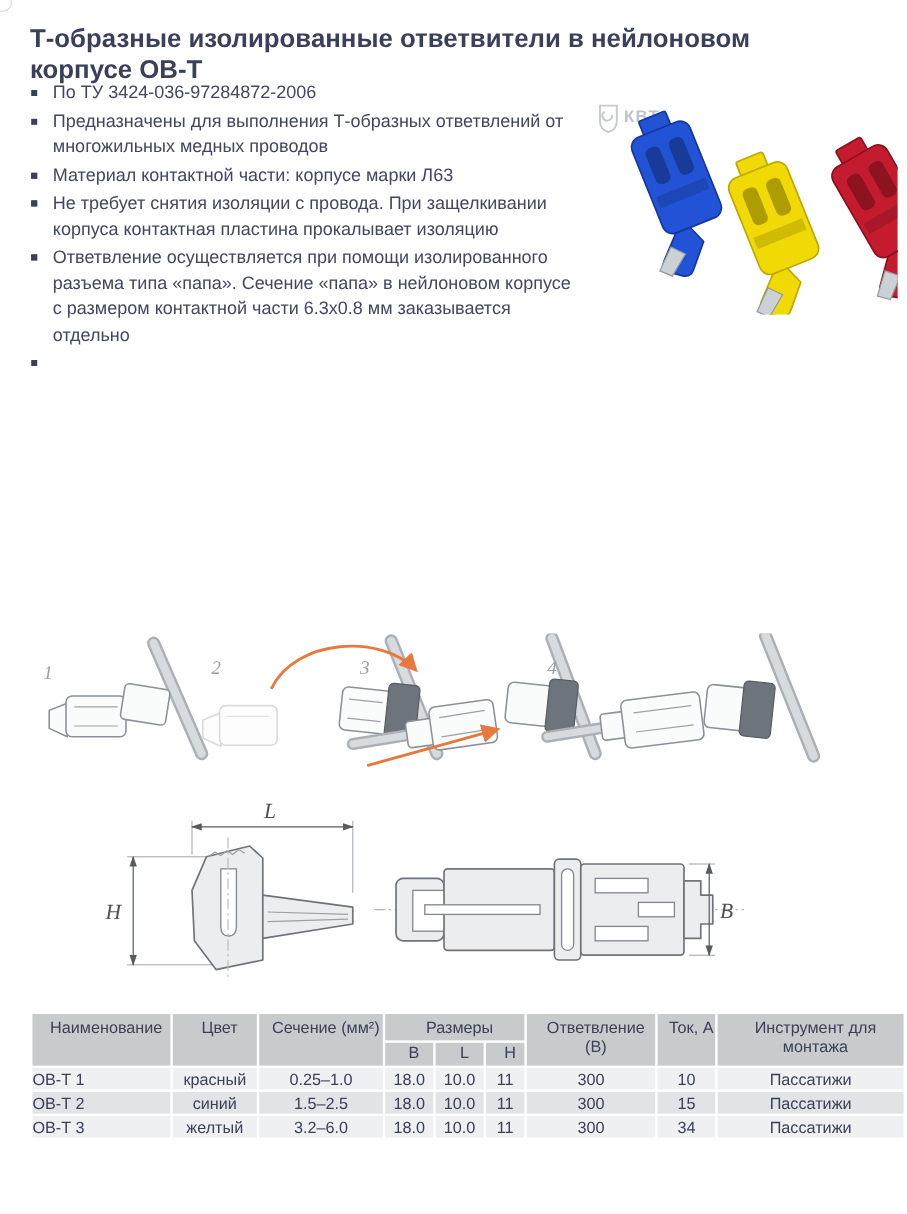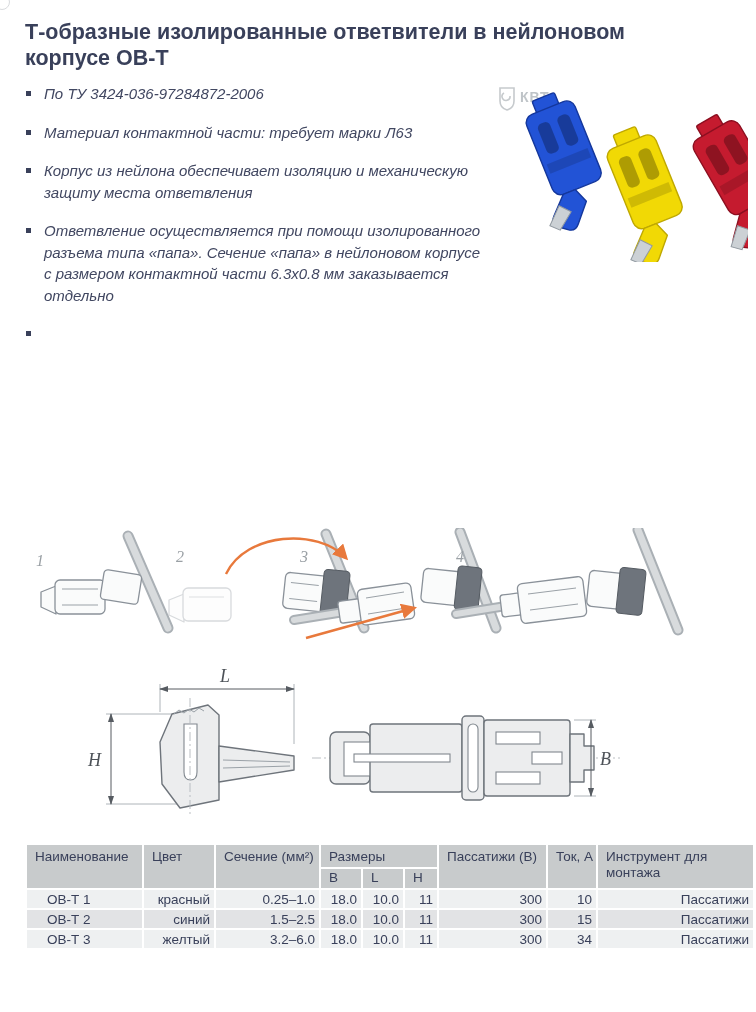--- a/index.html
+++ b/index.html
@@ -19,21 +19,21 @@
   .title{
     position:absolute;left:25px;top:5px;width:650px;
     font-size:21.5px;line-height:26px;font-weight:bold;
     color:var(--title_text,#39405a);
   }
   ul.features{
     position:absolute;left:25px;top:66px;width:456px;
     margin:0;padding:0;list-style:none;
     font-size:15px;line-height:21.5px;
   }
-  ul.features li{position:relative;padding-left:19px;margin:17px 0 2px 0;font-style:italic;}
+  ul.features li{position:relative;padding-left:19px;margin:1px 0 2px 0;}
   ul.features li .sq{
     position:absolute;left:1px;top:8px;width:5px;height:5px;
     background:var(--title_text,#39405a);
   }
   .photo{position:absolute;left:486px;top:76px;width:262px;height:186px;}
   .steps{position:absolute;left:0px;top:528px;width:756px;height:120px;}
   .drawings{position:absolute;left:0px;top:650px;width:756px;height:185px;}
 
   
   .conn .body{fill:var(--c);stroke:var(--cs);stroke-width:1.4;stroke-linejoin:round;}
@@ -63,48 +63,49 @@
 
   
   table.spec{
     position:absolute;left:25px;top:843px;width:710px;
     border-collapse:separate;border-spacing:2px;
     font-size:13.5px;color:var(--title_text,#39405a);
     table-layout:fixed;
   }
   table.spec th{
     background:var(--table_header_bg,#c8cbcc);
-    font-weight:normal;text-align:left;vertical-align:top;
+    font-weight:normal;text-align:center;vertical-align:top;
     padding:4px 0 2px 8px;line-height:16px;
   }
   table.spec thead tr.sub th{padding-top:1px;padding-bottom:2px;}
   table.spec td{
-    padding:1px 4px;height:16px;text-align:right;vertical-align:middle;
+    padding:1px 4px;height:16px;text-align:center;vertical-align:middle;
     line-height:15px;
   }
-  table.spec td.l{text-align:left;padding-left:20px;}
+  table.spec td.l{text-align:left;padding-left:0;}
   table.spec tbody tr:nth-child(odd) td{background:var(--row_odd_bg,#eef0f1);}
   table.spec tbody tr:nth-child(even) td{background:var(--row_even_bg,#e2e3e5);}
 </style>
 </head>
 <body>
 
 <div class="page">
 
   <div class="corner-mark"></div>
 
   <h1 class="title">Т-образные изолированные ответвители в нейлоновом корпусе ОВ-Т</h1>
 
   <ul class="features">
     <li><span class="sq"></span><span>По ТУ 3424-036-97284872-2006</span></li>
+    <li><span class="sq"></span><span>Предназначены для выполнения Т-образных ответвлений от многожильных медных проводов</span></li>
     <li><span class="sq"></span></li>
-    <li><span class="sq"></span><span>Материал контактной части: требует марки Л63</span></li>
+    <li><span class="sq"></span><span>Материал контактной части: корпусе марки Л63</span></li>
     <li><span class="sq"></span></li>
+    <li><span class="sq"></span><span>Не требует снятия изоляции с провода. При защелкивании корпуса контактная пластина прокалывает изоляцию</span></li>
     <li><span class="sq"></span></li>
-    <li><span class="sq"></span><span>Корпус из нейлона обеспечивает изоляцию и механическую защиту места ответвления</span></li>
     <li><span class="sq"></span><span>Ответвление осуществляется при помощи изолированного разъема типа «папа». Сечение «папа» в нейлоновом корпусе с размером контактной части 6.3х0.8 мм заказывается отдельно</span></li>
     <li><span class="sq"></span></li>
   </ul>
 
   <svg class="photo" viewBox="0 0 262 186">
     <g>
       <path class="wm-shape" d="M14,12 h14 v13 q0,7 -7,9 q-7,-2 -7,-9 z"></path>
       <path class="wm-shape" d="M18,17 a4,4 0 1 0 6,3"></path>
       <text class="wm-text" x="34" y="26">КВТ</text>
     </g>
@@ -265,21 +266,21 @@
       <col style="width:107px">
         <col style="width:48px">
         <col style="width:155px">
     </colgroup>
     <thead>
       <tr>
         <th rowspan="2">Наименование</th>
         <th rowspan="2">Цвет</th>
         <th rowspan="2">Сечение (мм²)</th>
         <th colspan="3">Размеры</th>
-        <th rowspan="2">Пассатижи (В)</th>
+        <th rowspan="2">Ответвление (В)</th>
         <th rowspan="2">Ток, А</th>
         <th rowspan="2">Инструмент для монтажа</th>
       </tr>
       <tr class="sub">
         <th>B</th>
         <th>L</th>
         <th>H</th>
       </tr>
     </thead>
     <tbody>

